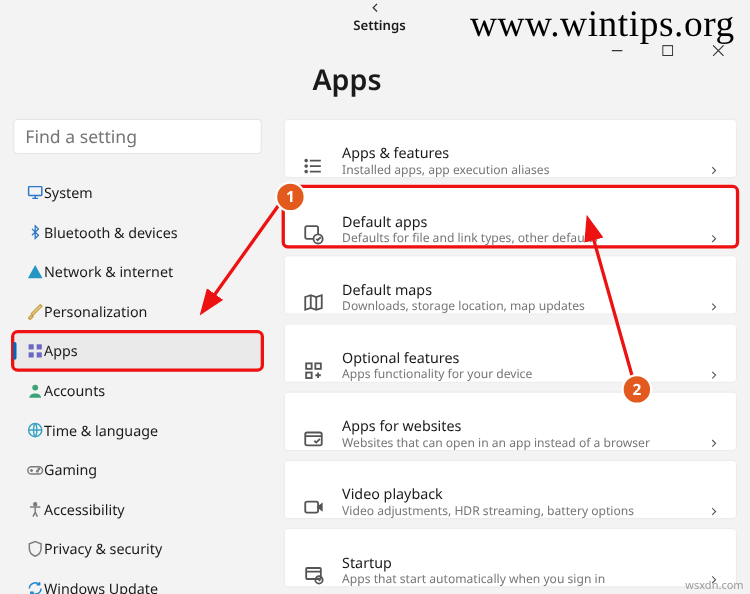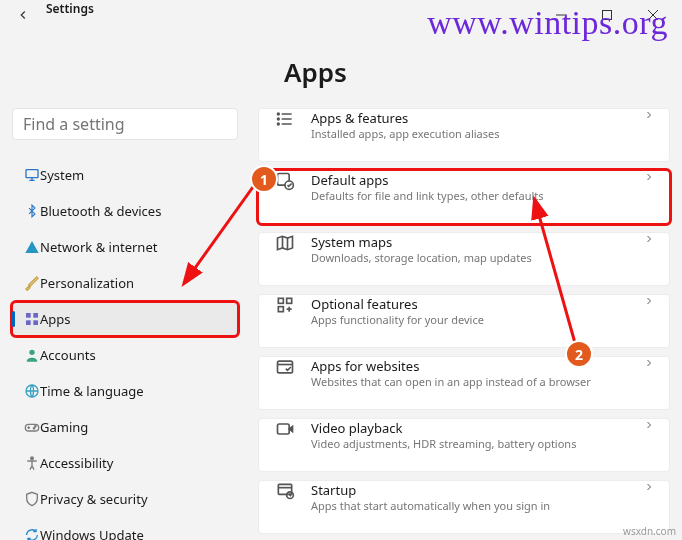--- a/index.html
+++ b/index.html
@@ -1,19 +1,19 @@
 <!DOCTYPE html>
 <html><head>
 <meta charset="utf-8">
 <style>
   * { box-sizing: border-box; margin: 0; padding: 0; font-family: "Segoe UI", -apple-system, system-ui, sans-serif; }
   html, body { width: 682px; height: 540px; overflow: hidden; }
   body { background: #f3f3f3; position: relative; }
 
-  .titlebar { display: flex; height: 36px; padding: 0 8px; }
+  .titlebar { display: flex; align-items: center; height: 36px; padding: 0 8px; flex-direction: column; }
   .back-btn { width: 30px; height: 30px; display: flex; align-items: center; justify-content: center; border-radius: 4px; }
   .title { font-size: 12px; margin-left: 8px; font-weight: 600; color: #1a1a1a; }
   .win-controls { margin-left: auto; display: flex; gap: 4px; }
   .wc { width: 42px; height: 30px; display: flex; align-items: center; justify-content: center; }
 
   .page-heading { font-size: 26px; font-weight: 600; margin: 18px 0 18px 284px; color: #1a1a1a; }
 
   .layout { display: flex; padding: 0 12px 12px 12px; gap: 20px; }
   .sidebar { width: 226px; flex: 0 0 226px; }
   .maincol { flex: 1; position: relative; }
@@ -23,30 +23,30 @@
   .search-icon { width: 14px; height: 14px; color: #555; }
 
   .nav { display: flex; flex-direction: column; gap: 2px; }
   .nav-item { height: 34px; display: flex; align-items: center; gap: 0; padding: 0 12px; border-radius: 4px; font-size: 13px; color: #1a1a1a; }
   .nav-item .icn { width: 16px; height: 16px; display: flex; align-items: center; justify-content: center; flex-shrink: 0; }
   .nav-item.current { background: #eaeaea; position: relative; }
   .nav-item.current::before { content: ""; position: absolute; left: 0; top: 9px; bottom: 9px; width: 3px; background: #0067c0; border-radius: 2px; }
   .nav-item.highlight-red { outline: 3px solid #e11; outline-offset: -1px; }
 
   .cards { display: flex; flex-direction: column; gap: 8px; }
-  .card { background: #fff; border: 1px solid #ececec; border-radius: 4px; height: 54px; display: flex; align-items: flex-start; padding: 0 14px 0 16px; gap: 16px; }
+  .card { background: #fff; border: 1px solid #ececec; border-radius: 4px; height: 54px; display: flex; align-items: flex-end; padding: 0 14px 0 16px; gap: 16px; }
   .card .cicn { width: 20px; height: 20px; flex-shrink: 0; color: #555; display: flex; align-items: center; justify-content: center; }
   .card .ctxt { flex: 1; min-width: 0; }
   .card .ctitle { font-size: 13px; font-weight: 400; color: #1a1a1a; }
   .card .csub { font-size: 11px; color: #767676; line-height: 1.2; }
   .card .chev { color: #555; flex-shrink: 0; }
   .card.highlight-red { outline: 3px solid #e11; outline-offset: -1px; }
 
   .badge { position: absolute; width: 28px; height: 28px; background: #e25a1d; border: 2px solid #fff; border-radius: 50%; display: flex; align-items: center; justify-content: center; color: #fff; font-weight: 700; font-size: 14px; pointer-events: none; z-index: 10; }
-  .watermark { position: absolute; top: 4px; right: 14px; color: #6d28d9; font-size: 34px; font-weight: 400; letter-spacing: 0.5px; pointer-events: none; z-index: 5; font-family: Georgia, serif;}
+  .watermark { position: absolute; top: 4px; right: 14px; color: #000000; font-size: 34px; font-weight: 400; letter-spacing: 0.5px; pointer-events: none; z-index: 5; font-family: Georgia, serif;}
   .attrib { position: absolute; bottom: 2px; right: 6px; font-size: 10px; color: #9a9a9a; }
 
   svg.arrow { position: absolute; pointer-events: none; z-index: 9; }
 
   .sys  { color:#2977c7; } .bt {color:#2977c7;} .net{color:#2596c4;} .per{color:#caa03d;}
   .apps{color:#6c67c4;} .acc{color:#3aa37a;} .time{color:#3aa3c4;} .game{color:#7c7c7c;}
   .a11y{color:#7c7c7c;} .priv{color:#7c7c7c;} .wup{color:#1f88d1;}
 </style>
 </head>
 <body>
@@ -233,21 +233,21 @@
       </div>
 
       <div class="card">
         <span class="cicn">
             <svg width="20" height="20" viewBox="0 0 24 24" fill="none" stroke="currentColor" stroke-width="2">
               <path d="M3 6l6-2 6 2 6-2v14l-6 2-6-2-6 2z"></path>
               <path d="M9 4v14M15 6v14"></path>
             </svg>
           </span>
         <div class="ctxt">
-          <div class="ctitle">System maps</div>
+          <div class="ctitle">Default maps</div>
           <div class="csub">Downloads, storage location, map updates</div>
         </div>
         <svg class="chev" width="12" height="12" viewBox="0 0 24 24" fill="none" stroke="currentColor" stroke-width="2">
             <path d="M9 6l6 6-6 6"></path>
           </svg>
       </div>
 
       <div class="card">
         <span class="cicn">
             <svg width="20" height="20" viewBox="0 0 24 24" fill="none" stroke="currentColor" stroke-width="2">

